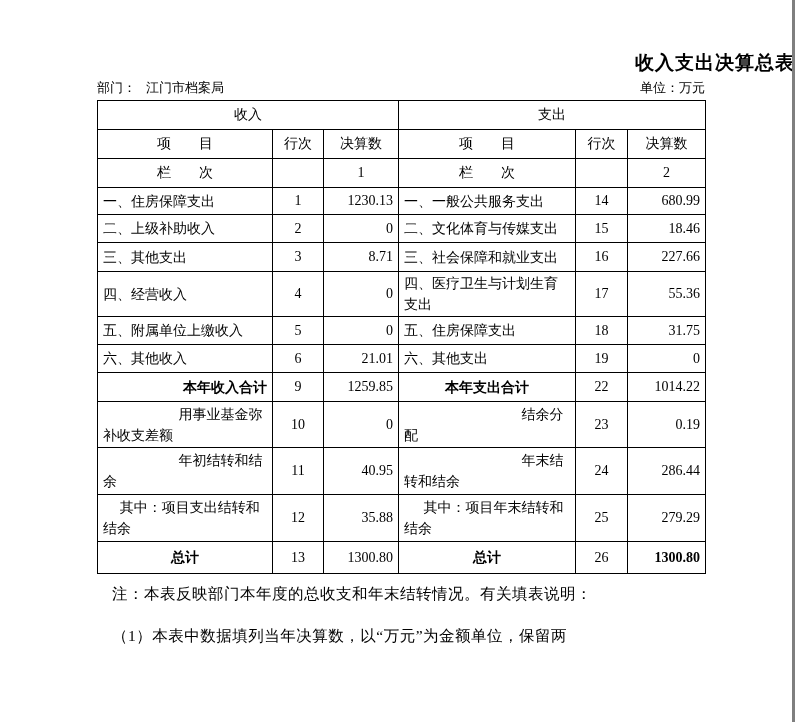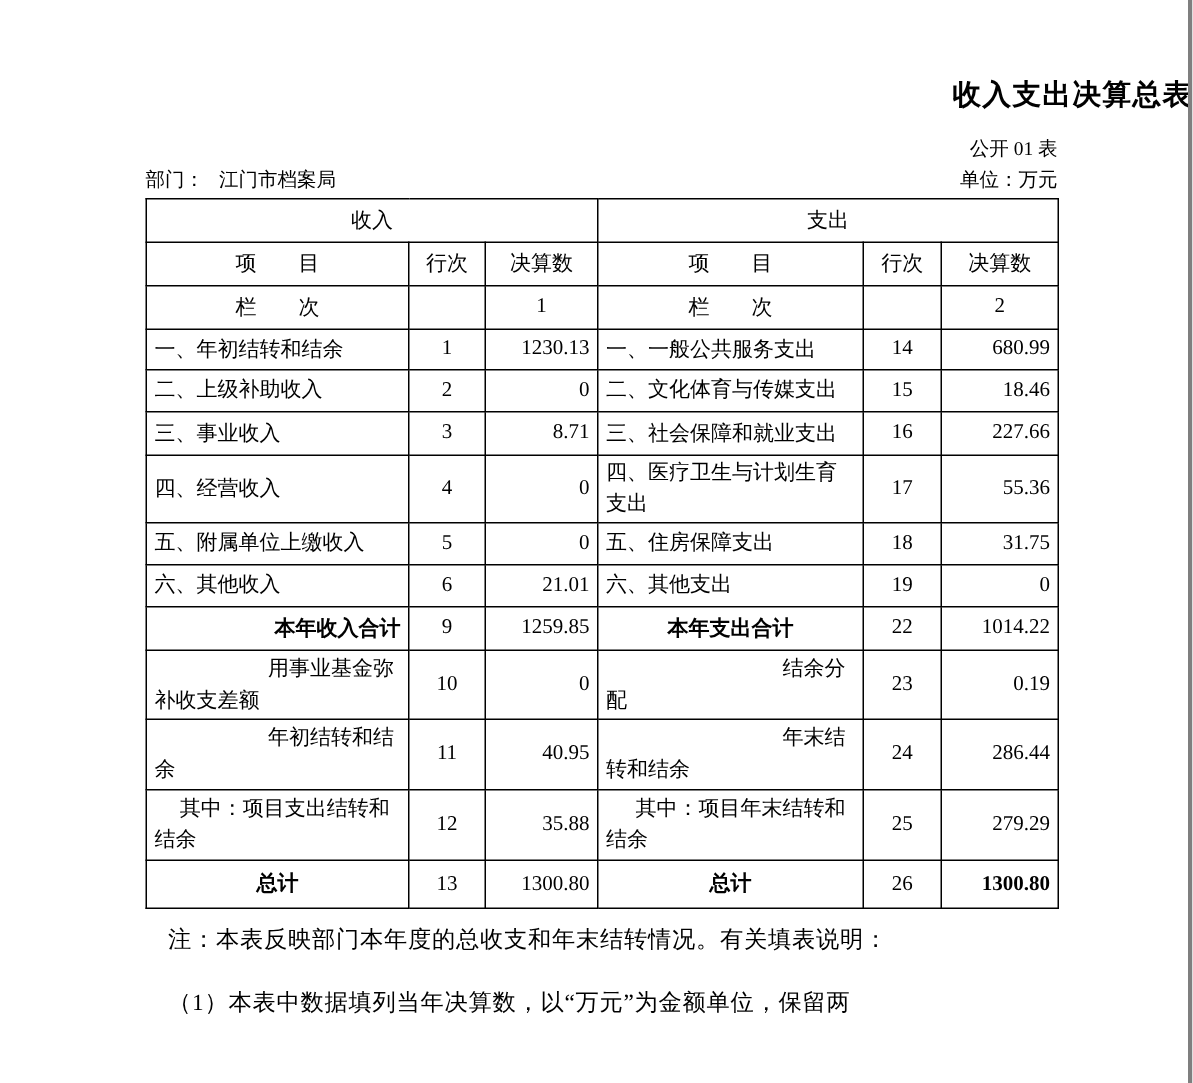--- a/index.html
+++ b/index.html
@@ -54,21 +54,20 @@
     background:#7f7f7f;
   }
 </style>
 </head>
 <body>
 
 <div class="sheet">
   <div class="table-title">收入支出决算总表</div>
 
   <div class="content">
-    <div class="meta-code">公开 01 表</div>
     <div class="meta-row">
       <div>
         <span>部门：</span><span class="dept-name">江门市档案局</span>
       </div>
       <div>单位：万元</div>
     </div>
 
     <table class="acct">
       <colgroup>
         <col style="width:175px">
@@ -95,37 +94,37 @@
           <td class="hdr">栏　　次</td>
           <td></td>
           <td class="hdr">1</td>
           <td class="hdr">栏　　次</td>
           <td></td>
           <td class="hdr">2</td>
         </tr>
       </tbody>
       <tbody id="rows-body">
           <tr style="height: 27px;">
-            <td class="lbl ">一、年初结转和结余</td>
+            <td class="lbl ">一、住房保障支出</td>
             <td class="line">1</td>
             <td class="val">1230.13</td>
             <td class="lbl ">一、一般公共服务支出</td>
             <td class="line">14</td>
             <td class="val">680.99</td>
           </tr>
           <tr style="height: 28px;">
             <td class="lbl ">二、上级补助收入</td>
             <td class="line">2</td>
             <td class="val">0</td>
             <td class="lbl ">二、文化体育与传媒支出</td>
             <td class="line">15</td>
             <td class="val">18.46</td>
           </tr>
           <tr style="height: 29px;">
-            <td class="lbl ">三、事业收入</td>
+            <td class="lbl ">三、其他支出</td>
             <td class="line">3</td>
             <td class="val">8.71</td>
             <td class="lbl ">三、社会保障和就业支出</td>
             <td class="line">16</td>
             <td class="val">227.66</td>
           </tr>
           <tr style="height: 42px;">
             <td class="lbl ">四、经营收入</td>
             <td class="line">4</td>
             <td class="val">0</td>

